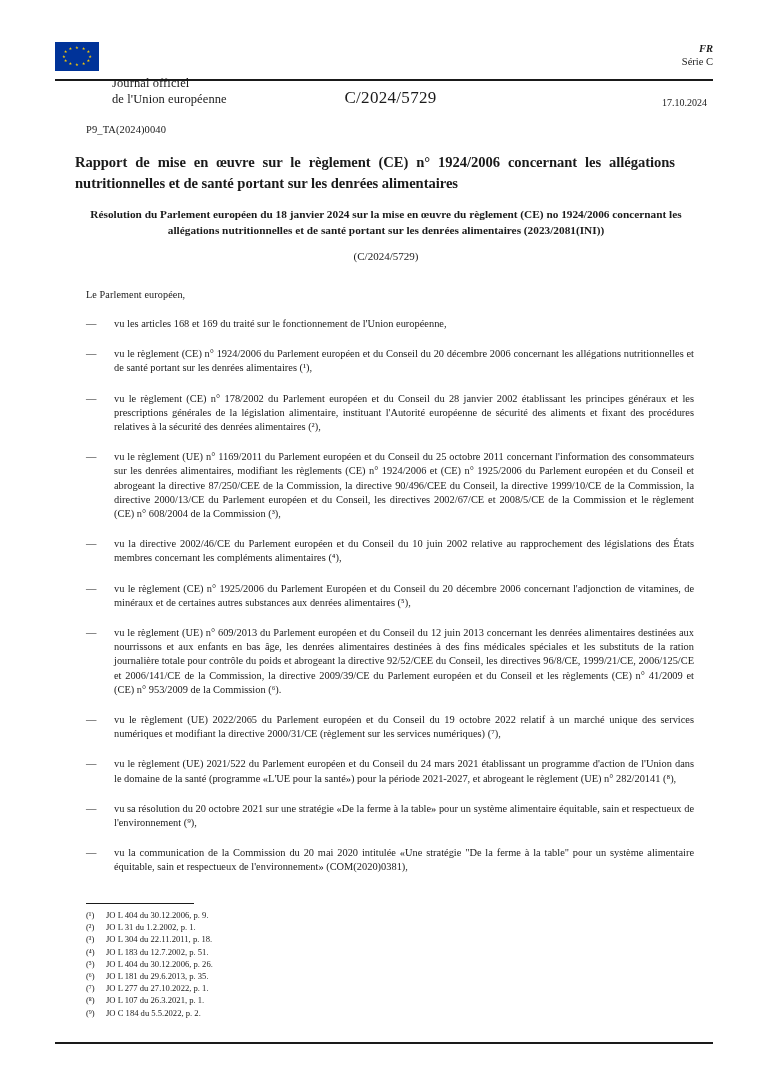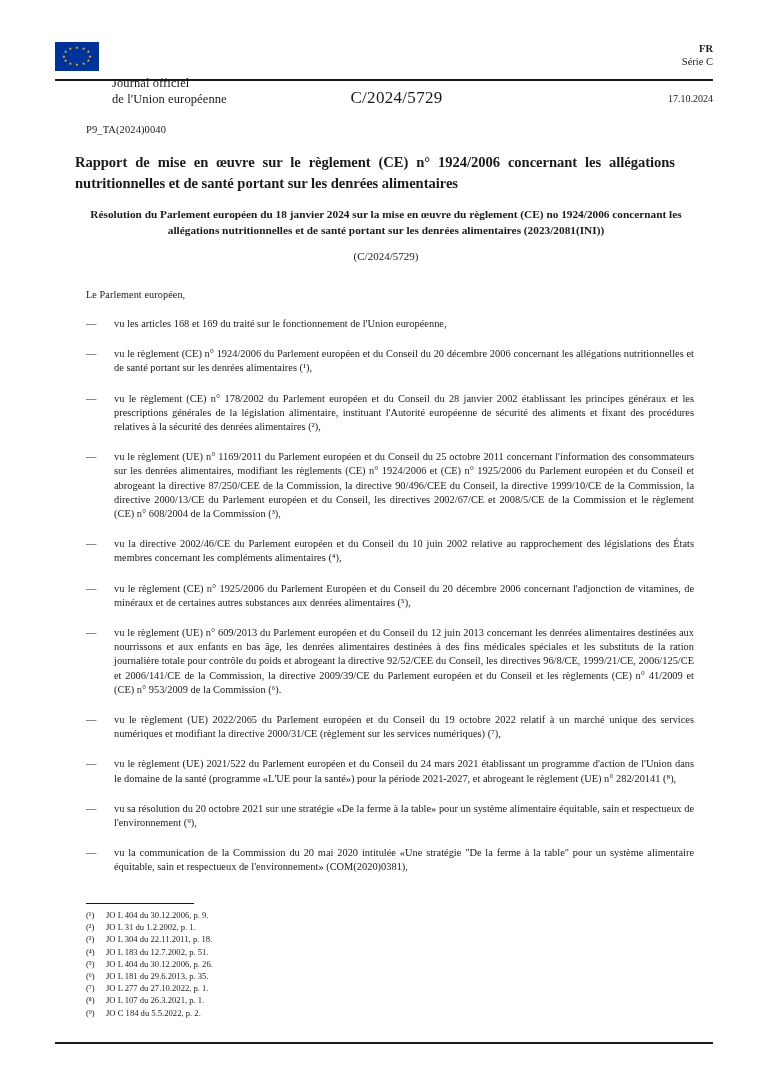--- a/index.html
+++ b/index.html
@@ -55,38 +55,38 @@
     color: #1a1a1a;
     letter-spacing: .1px;
     margin-top: 36px;
   }
   .masthead-right {
     text-align: right;
     font-size: 10.5px;
     line-height: 13px;
     padding-top: 2px;
   }
-  .masthead-right .fr { font-weight: bold; }
+  .masthead-right .fr { font-weight: bold; font-style: italic; }
   .rule-top {
     position: absolute;
     left: 55px;
     top: 79px;
     width: 658px;
     height: 1.6px;
     background: #1a1a1a;
   }
 
   
   .docnum {
     position: absolute;
-    left: 55px;
+    left: 49px;
     top: 88px;
     width: 658px;
     display: flex;
-    align-items: center;
+    align-items: flex-end;
   }
   .docnum .code {
     flex: 1;
     text-align: center;
     font-size: 17px;
     letter-spacing: .3px;
     padding-left: 70px;
   }
   .docnum .date {
     font-size: 10px;

